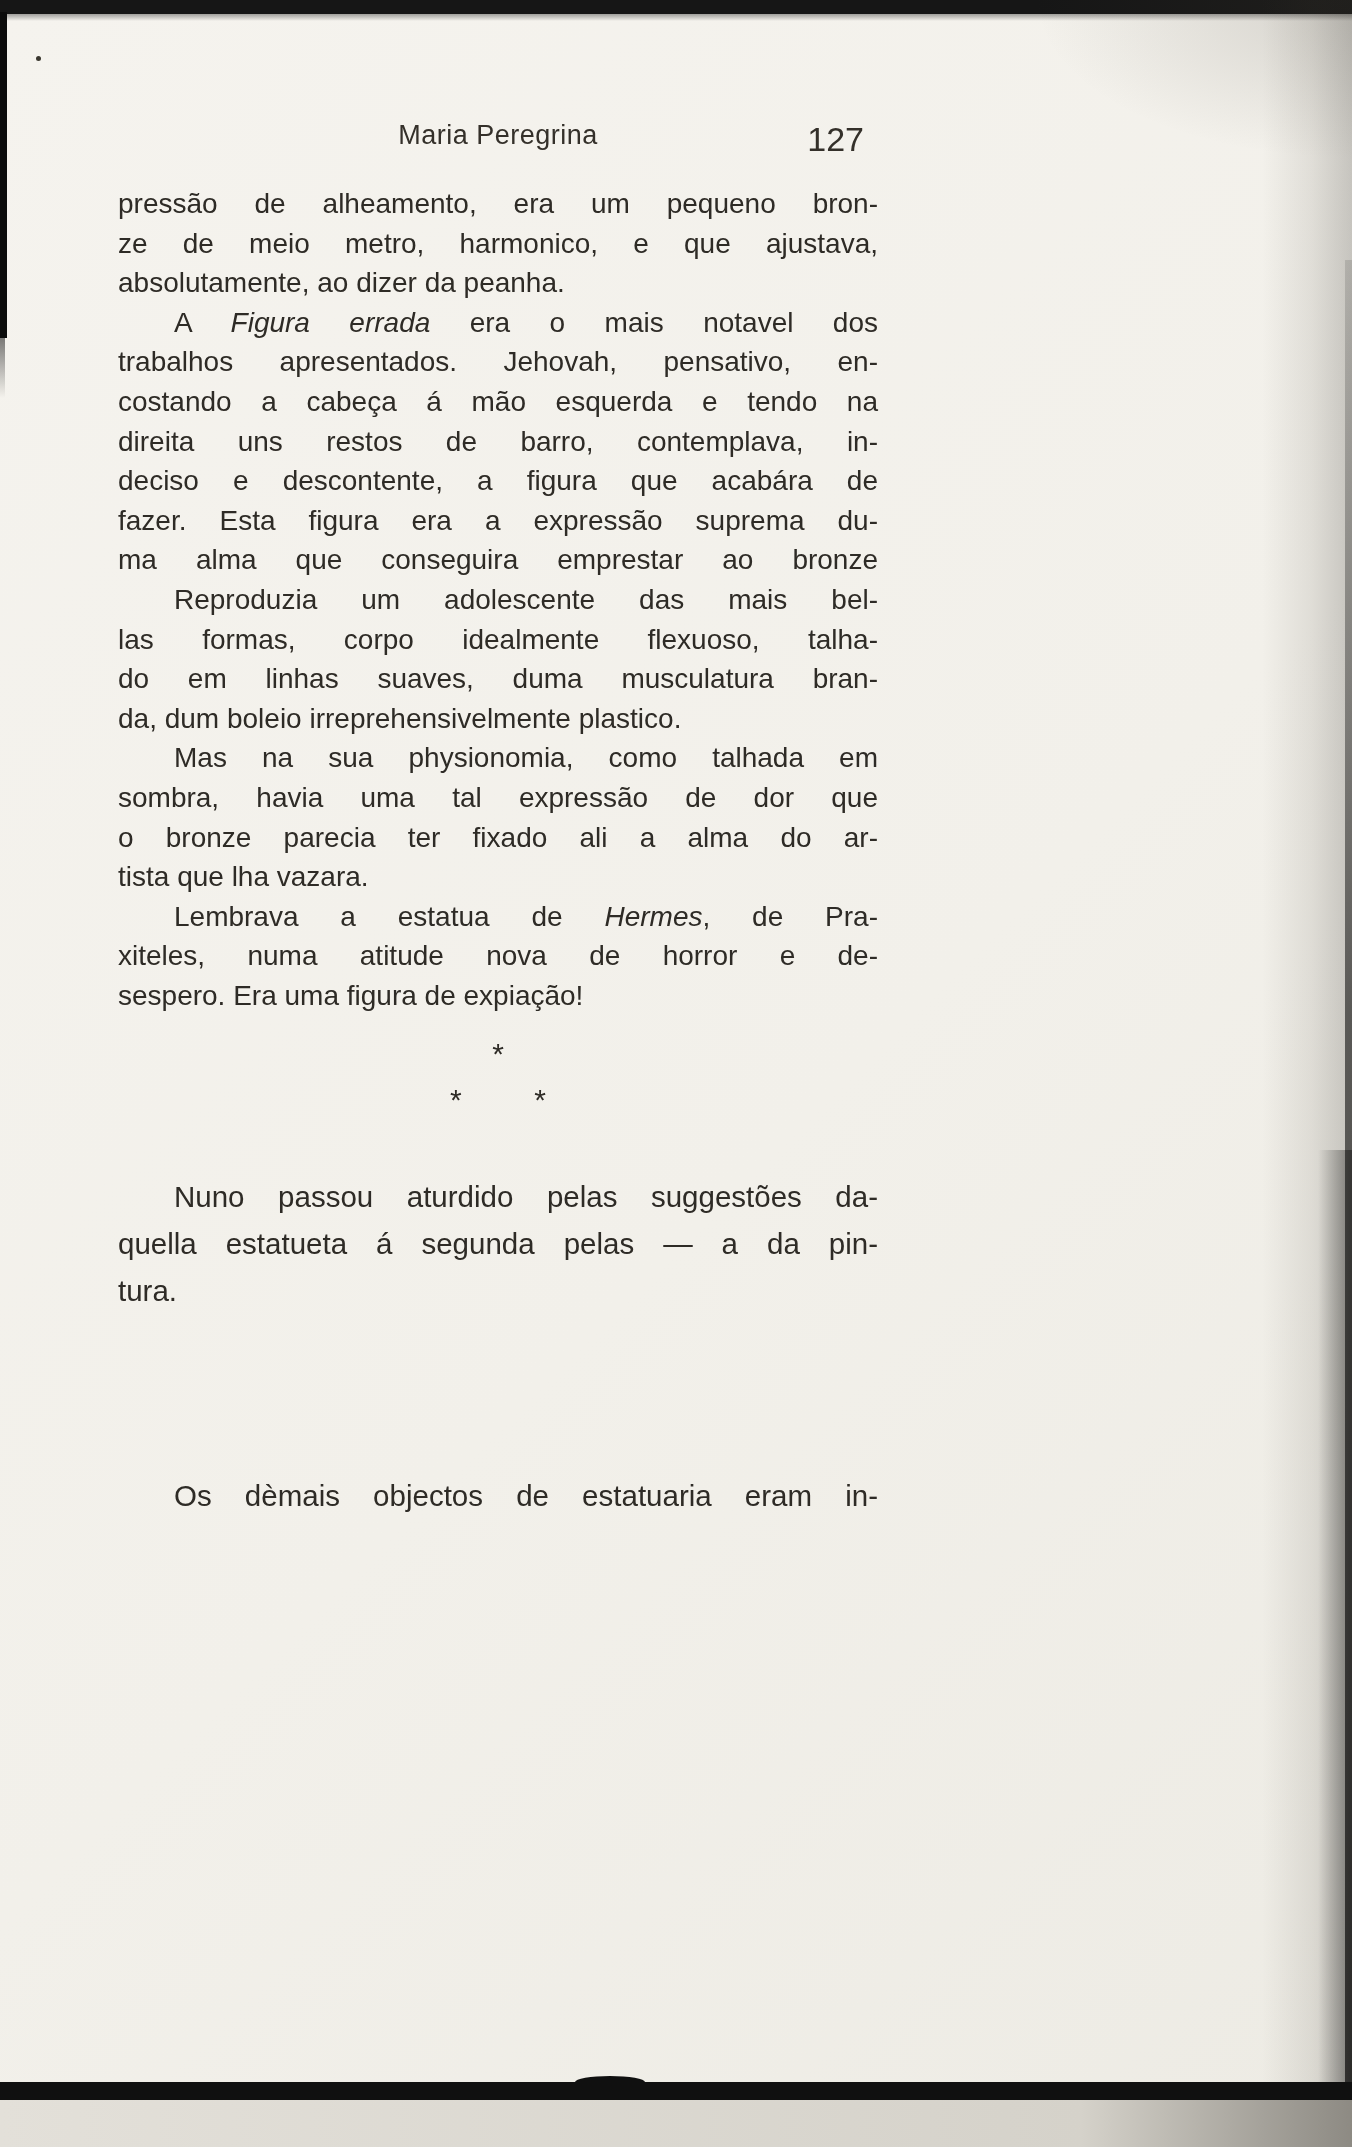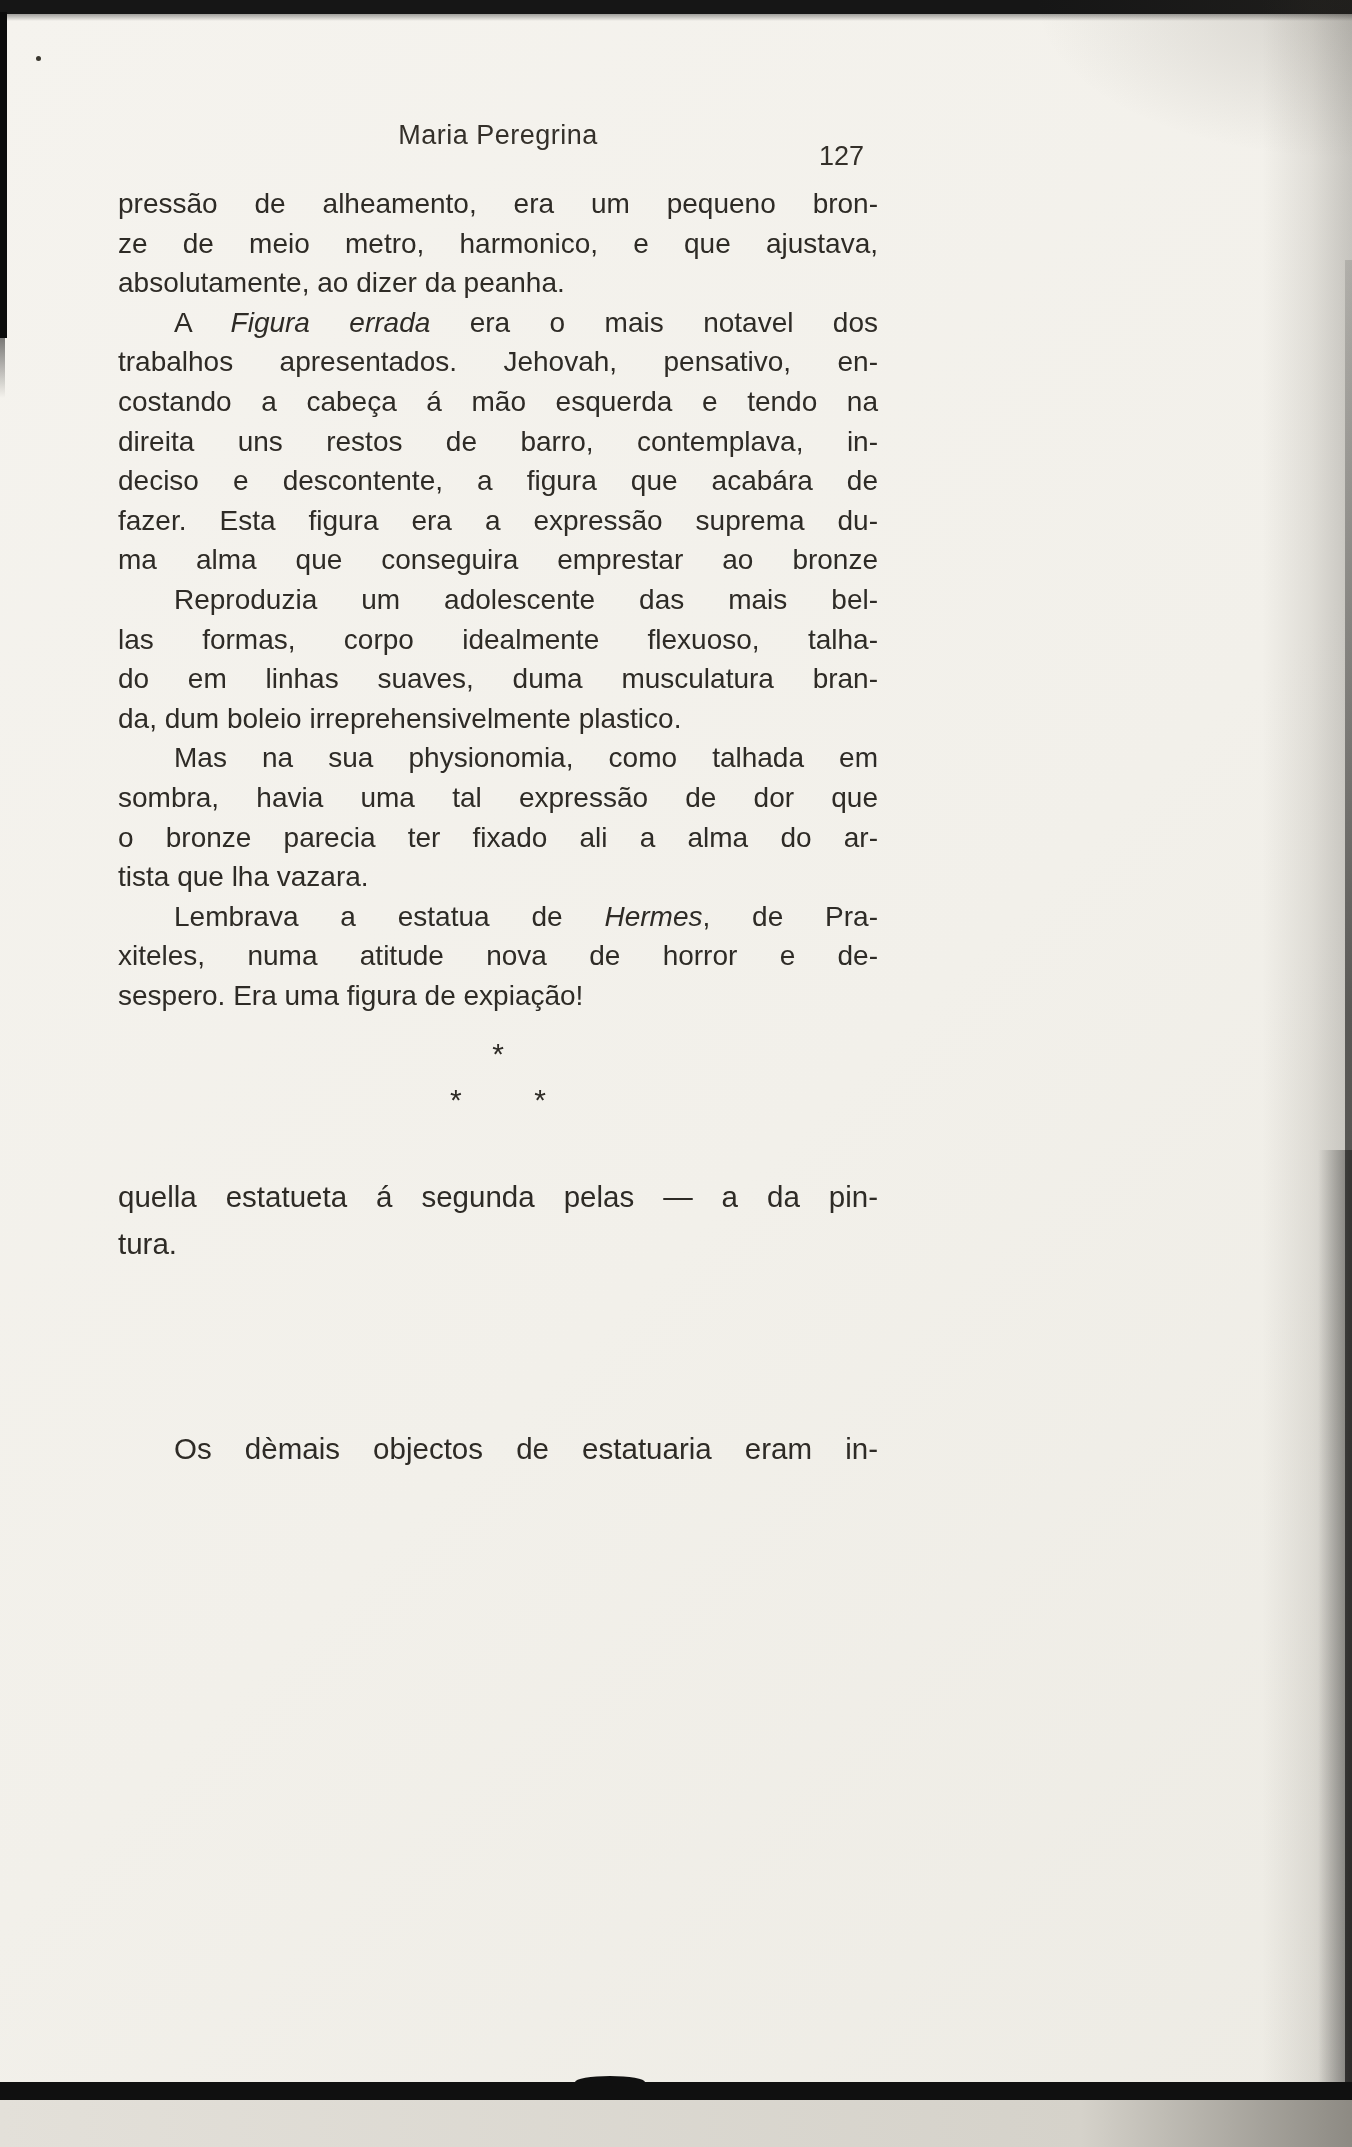--- a/index.html
+++ b/index.html
@@ -30,21 +30,21 @@
   .bar-bottom { position:absolute; left:0; top:2082px; width:100%; height:18px; background:#101010; }
   .bar-bottom-bump { position:absolute; left:575px; top:2076px; width:70px; height:12px;
     background:#101010; border-radius:50%; }
   .below-bottom { position:absolute; left:0; top:2100px; width:100%; height:47px;
     background:linear-gradient(to right,#e3e0d9,#d5d2ca 80%, #8d8a83); }
   .dot-artifact { position:absolute; left:36px; top:56px; width:5px; height:5px;
     background:#3a372f; border-radius:50%; }
   
   .header { position:absolute; left:118px; top:120px; width:760px; height:40px; }
   .header-title { display:block; text-align:center; font-size:27px; letter-spacing:.5px; color:#34302a; }
-  .header-page-number { position:absolute; right:14px; top:0; font-size:27px; color:#34302a;margin-top:21px; }
+  .header-page-number { position:absolute; right:14px; top:0; font-size:34px; color:#34302a; }
   
   .text-col { position:absolute; left:118px; top:184px; width:760px;
     font-size:28px; line-height:39.6px; color:#2e2b26; }
   .line { text-align:justify; }
   .line.j { text-align-last:justify; }
   .line.ind { text-indent:56px; }
   .it { font-style:italic;margin-top:24px; }
   .asterism { margin:16px auto 0; width:104px; font-size:30px; line-height:46px; color:#2e2b26; }
   .ast-top { text-align:center; }
   .ast-row { display:flex; justify-content:space-between; padding:0 4px; }
@@ -112,20 +112,21 @@
     <div class="asterism">
       <div class="ast-top">*</div>
       <div class="ast-row">
         <span>*</span>
         <span>*</span>
       </div>
     </div>
 
     <div id="paras-after" class="after-section">
         <div class="para">
+          <div class="line j ind"><span>Nuno passou aturdido pelas suggestões da-</span></div>
           <div class="line j"><span>quella estatueta á segunda pelas — a da pin-</span></div>
           <div class="line"><span>tura.</span></div>
         </div>
         <div class="para gap">
           <div class="line j ind"><span>Os dèmais objectos de estatuaria eram in-</span></div>
         </div>
       </div>
   </div>
 
 </div>

